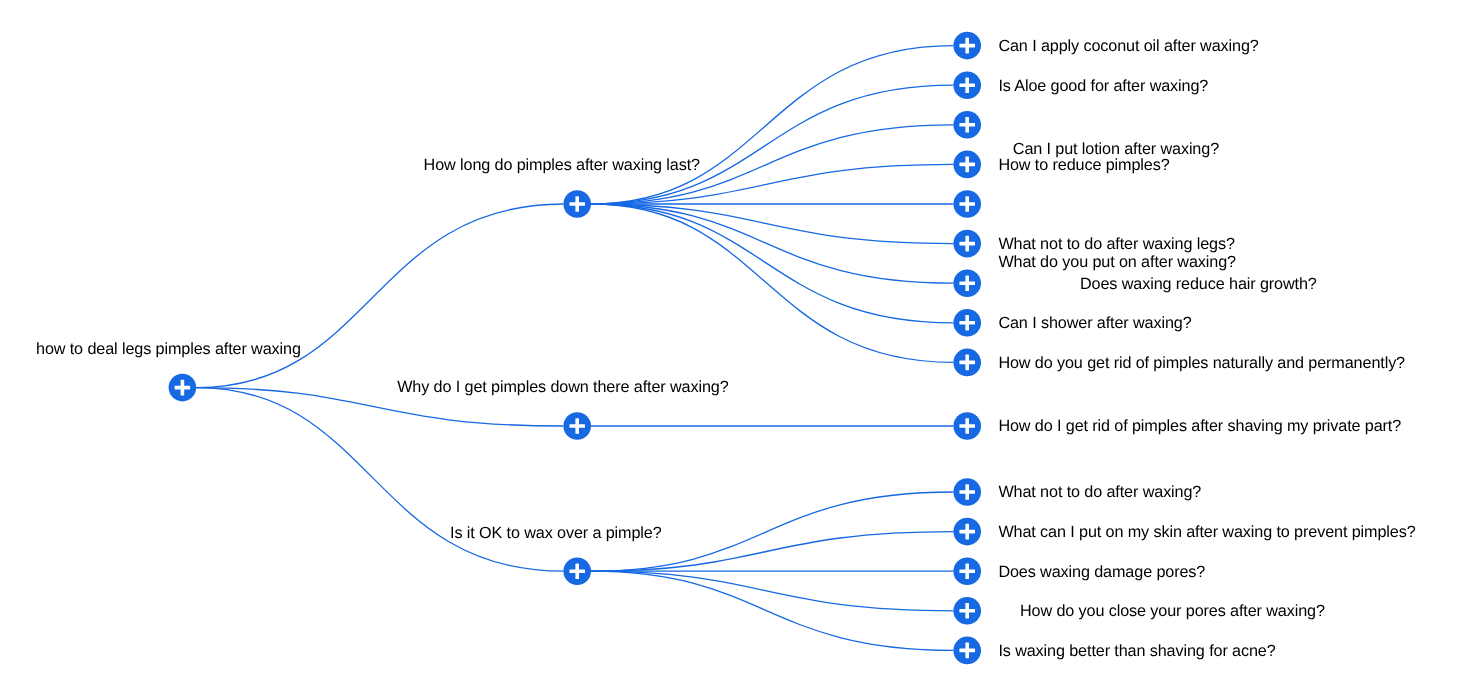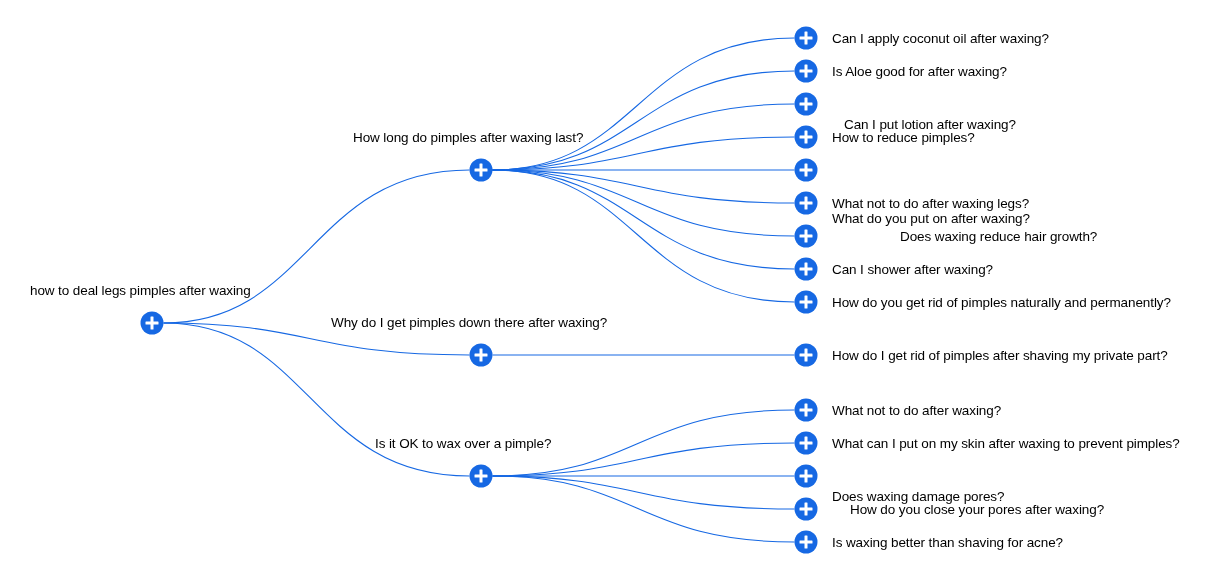--- a/index.html
+++ b/index.html
@@ -177,21 +177,21 @@
       <div class="label side" style="left: 832px; top: 410px;">What not to do after waxing?</div>
       <div class="node" style="left: 806px; top: 443px;">
         <span class="plus-h"></span>
         <span class="plus-v"></span>
       </div>
       <div class="label side" style="left: 832px; top: 443px;">What can I put on my skin after waxing to prevent pimples?</div>
       <div class="node" style="left: 806px; top: 476px;">
         <span class="plus-h"></span>
         <span class="plus-v"></span>
       </div>
-      <div class="label side" style="left: 832px; top: 476px; margin-top: 20px;">Does waxing damage pores?</div>
+      <div class="label side" style="left: 832px; top: 476px;">Does waxing damage pores?</div>
       <div class="node" style="left: 806px; top: 509px;">
         <span class="plus-h"></span>
         <span class="plus-v"></span>
       </div>
       <div class="label side" style="left: 850px; top: 509px;">How do you close your pores after waxing?</div>
       <div class="node" style="left: 806px; top: 542px;">
         <span class="plus-h"></span>
         <span class="plus-v"></span>
       </div>
       <div class="label side" style="left: 832px; top: 542px; text-align: right;">Is waxing better than shaving for acne?</div>

